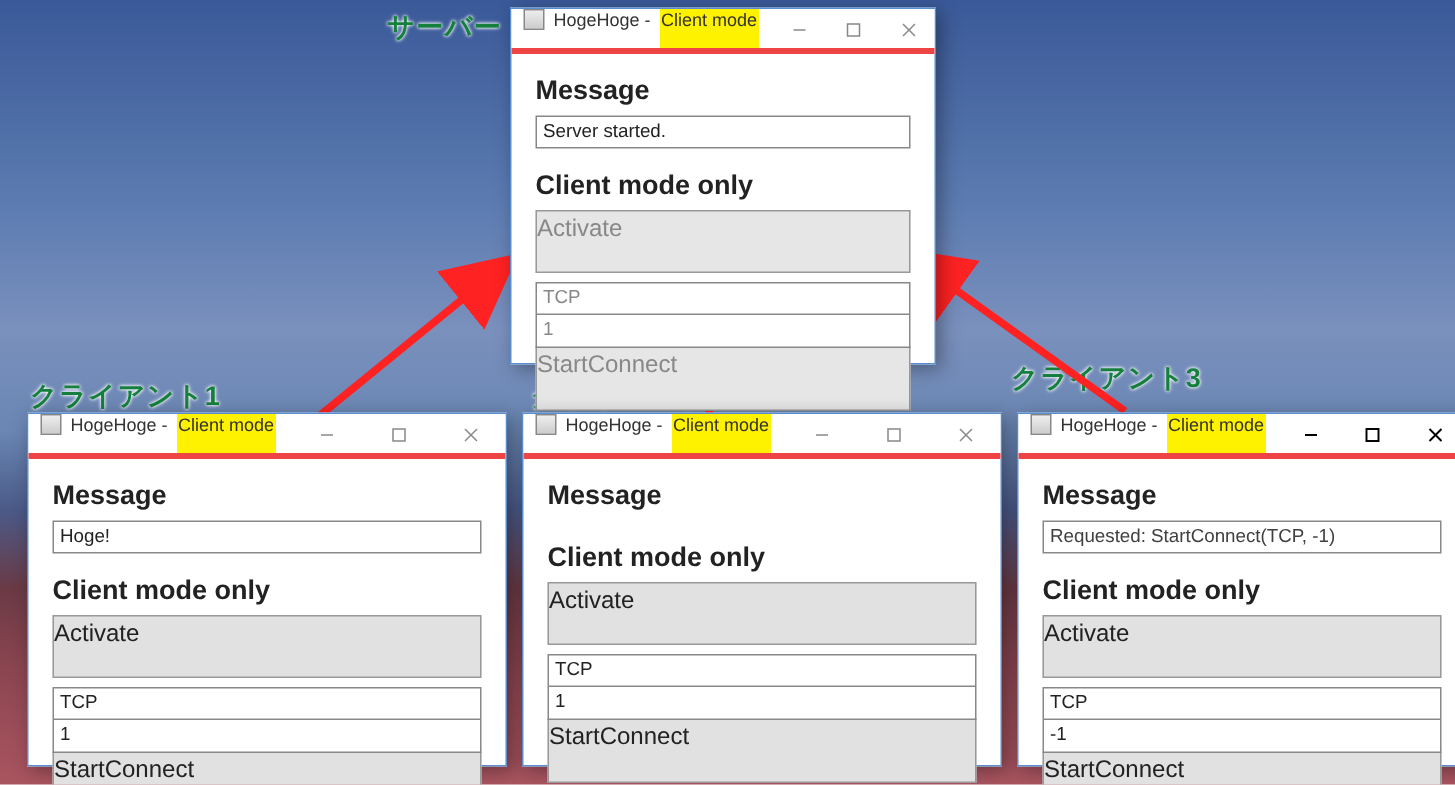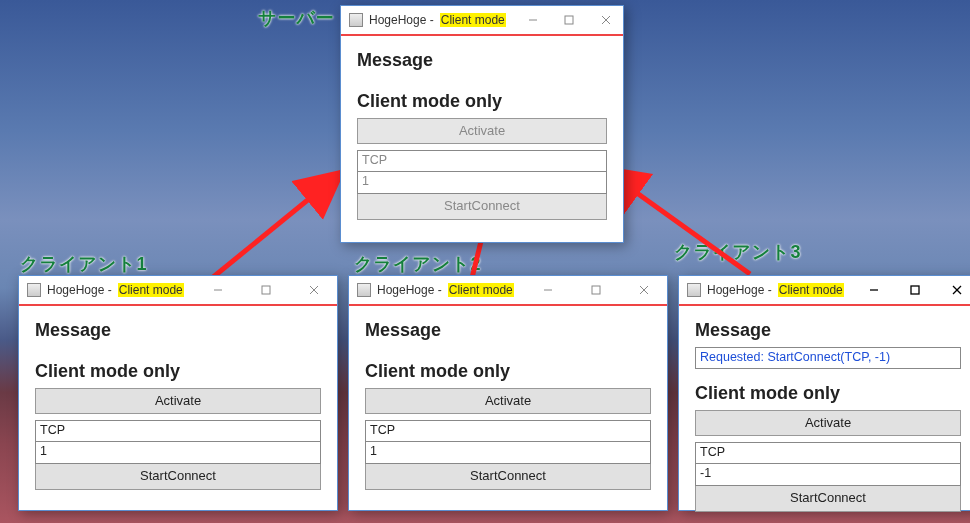--- a/index.html
+++ b/index.html
@@ -15,24 +15,23 @@
     position: absolute;
     background: #fff;
     border: 1px solid #5a8dd0;
     box-shadow: 3px 3px 12px rgba(0,0,0,0.35);
     display: flex;
     flex-direction: column;
   }
   .titlebar {
     height: 30px;
     display: flex;
-    align-items: center;
     padding: 0 2px 0 8px;
     background: #fff;
-    border-bottom: 2px solid #ef4444;
+    border-bottom: 4px solid #ef4444;
     font-size: 12px;
     color: #333;
     gap: 6px;
   }
   .app-icon {
     width: 14px; height: 14px;
     border: 1px solid #888;
     background: linear-gradient(180deg,#eee,#ccc);
     flex-shrink: 0;
   }
@@ -54,30 +53,29 @@
   }
   .section-label { font-weight: 700; margin-bottom: 6px; font-size: 18px; }
   .textfield {
     width: 100%;
     border: 1px solid #888;
     background: #fff;
     font-size: 12.5px;
     padding: 2px 4px;
     height: 22px;
   }
-  .textfield.red { color: #1d4ed8; }
+  .textfield.red { color: #404040; }
   .spacer { height: 14px; }
   .wide-button {
     display: block;
     width: 100%;
     border: 1px solid #999;
     background: #e1e1e1;
-    font-size: 13px;
-    height: 26px;
-    text-align: center;
+    font-size: 16px;
+    height: 42px;
     line-height: 24px;
     cursor: default;
   }
   .wide-button.disabled { color: #888; background:#e6e6e6; }
   .stack-gap { height: 6px; }
   .annotation {
     position: absolute;
     color: #15803d;
     font-weight: 800;
     font-size: 18px;
@@ -124,20 +122,21 @@
       </span>
     <span class="winbtn inactive">
         <svg width="10" height="10">
           <line x1="1" y1="1" x2="9" y2="9" stroke="currentColor" stroke-width="1"></line>
           <line x1="9" y1="1" x2="1" y2="9" stroke="currentColor" stroke-width="1"></line>
         </svg>
       </span>
   </div>
   <div class="content">
     <div class="section-label">Message</div>
+    <div class="textfield">Server started.</div>
     <div class="spacer"></div>
     <div class="section-label">Client mode only</div>
     <div class="wide-button disabled">Activate</div>
     <div class="stack-gap"></div>
     <div class="textfield" style="color:#888">TCP</div>
     <div class="textfield" style="border-top:none;color:#888">1</div>
     <div class="wide-button disabled" style="border-top:none">StartConnect</div>
   </div>
 </div>
 
@@ -159,20 +158,21 @@
       </span>
     <span class="winbtn inactive">
         <svg width="10" height="10">
           <line x1="1" y1="1" x2="9" y2="9" stroke="currentColor" stroke-width="1"></line>
           <line x1="9" y1="1" x2="1" y2="9" stroke="currentColor" stroke-width="1"></line>
         </svg>
       </span>
   </div>
   <div class="content">
     <div class="section-label">Message</div>
+    <div class="textfield">Hoge!</div>
     <div class="spacer"></div>
     <div class="section-label">Client mode only</div>
     <div class="wide-button">Activate</div>
     <div class="stack-gap"></div>
     <div class="textfield">TCP</div>
     <div class="textfield" style="border-top:none">1</div>
     <div class="wide-button" style="border-top:none">StartConnect</div>
   </div>
 </div>
 

